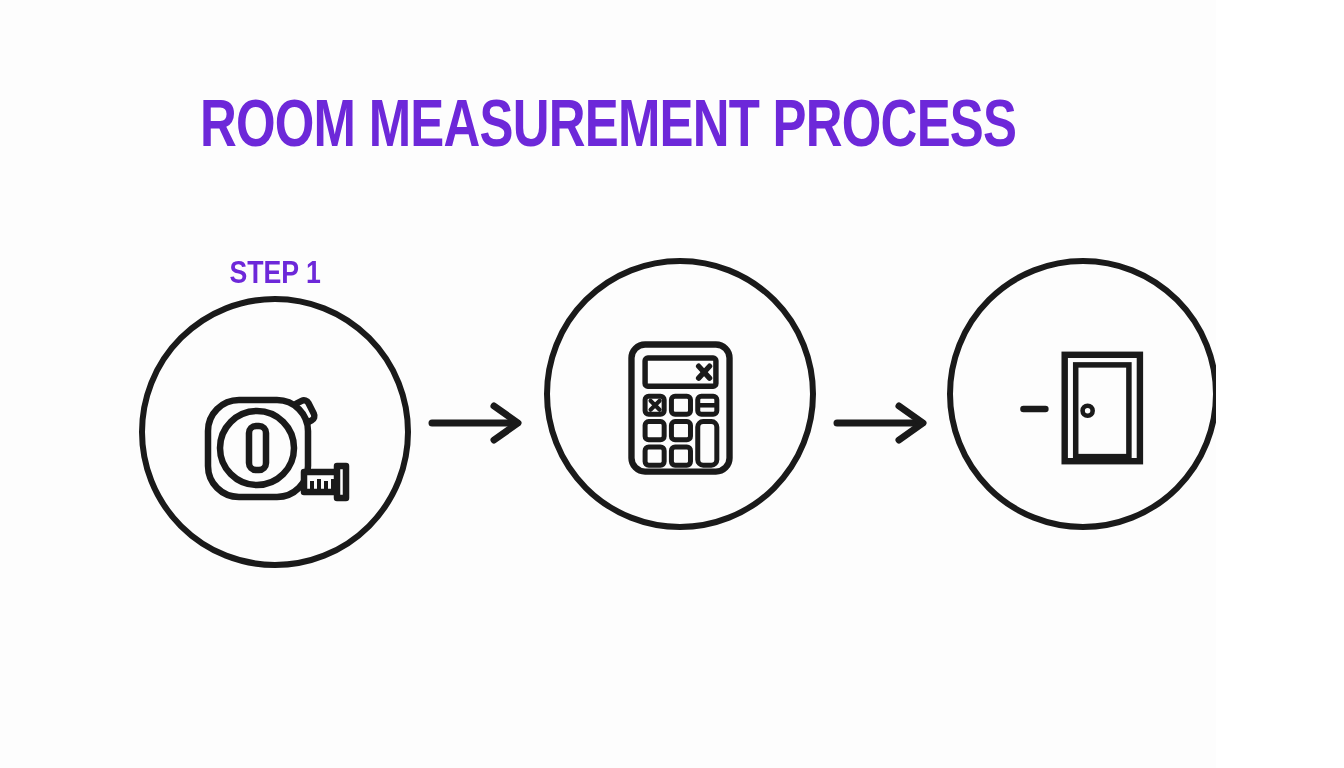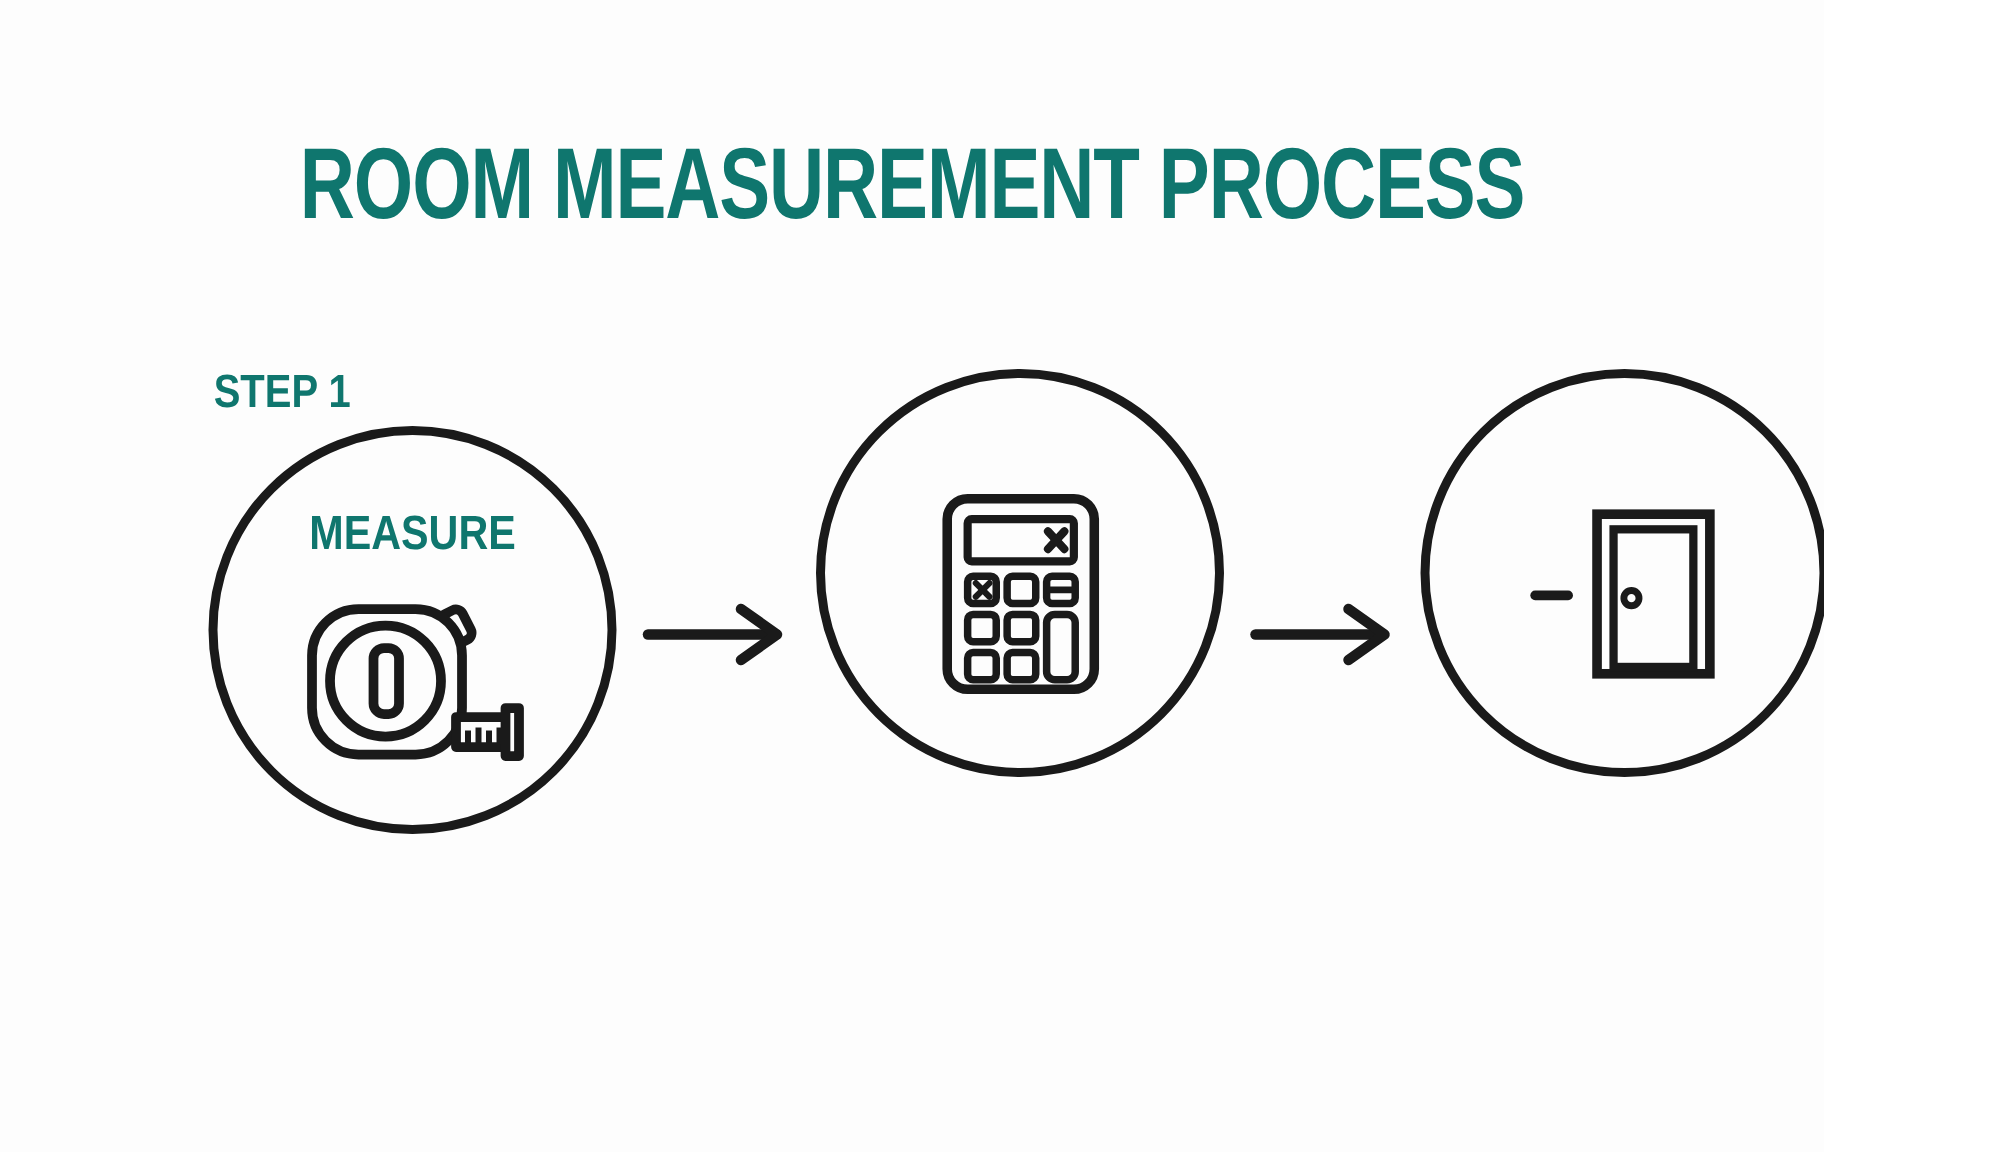--- a/index.html
+++ b/index.html
@@ -2,35 +2,35 @@
 <html><head>
 <meta charset="utf-8">
 <style>
   * { margin:0; padding:0; box-sizing:border-box; }
   html,body { background:#ffffff; }
   .canvas {
     position:relative;
     width:1216px; height:768px;
     background:#fdfdfd;
     font-family:"Liberation Sans","DejaVu Sans",sans-serif;
-    color:#0f766e;
+    color:#6d28d9;
     overflow:hidden;
     padding-left:17px;
   }
   .title {
     position:absolute; top:84px; left:0; right:0;
     text-align:center;
     font-size:67px; font-weight:bold;
     letter-spacing:-1px;
     white-space:nowrap;
   }
   .condense-76 { display:inline-block; transform:scaleX(0.76); transform-origin:center; }
   .condense-86 { display:inline-block; transform:scaleX(0.86); transform-origin:center; }
 
-  .step { position:absolute; top:242px; width:280px; text-align:left; }
+  .step { position:absolute; top:254px; width:280px; text-align:center; }
   .step-1 { left:135px; }
   .step-2 { left:540px; }
   .step-3 { left:943px; }
 
   .step-num {
     font-size:31px; font-weight:bold;
     height:38px; line-height:38px;
     white-space:nowrap;
   }
   .circle {
@@ -67,23 +67,20 @@
 
   <div class="title">
     <span class="condense-76">ROOM MEASUREMENT PROCESS</span>
   </div>
 
   <div class="step step-1">
     <div class="step-num">
       <span class="condense-86">STEP 1</span>
     </div>
     <div class="circle">
-      <div class="action">
-        <span class="condense-86">MEASURE</span>
-      </div>
       <div class="icon-wrap">
         <svg width="150" height="116" viewBox="0 0 150 116" fill="none" stroke="#1a1a1a" stroke-width="6.5" stroke-linejoin="round" stroke-linecap="round">
 
           <rect x="96" y="13" width="16" height="22" rx="5" transform="rotate(-27 104 24)"></rect>
 
           <rect x="8" y="12" width="100" height="97" rx="31" fill="#fdfdfd"></rect>
 
           <circle cx="57" cy="60" r="37"></circle>
 
           <rect x="49" y="38" width="17" height="44" rx="7"></rect>

